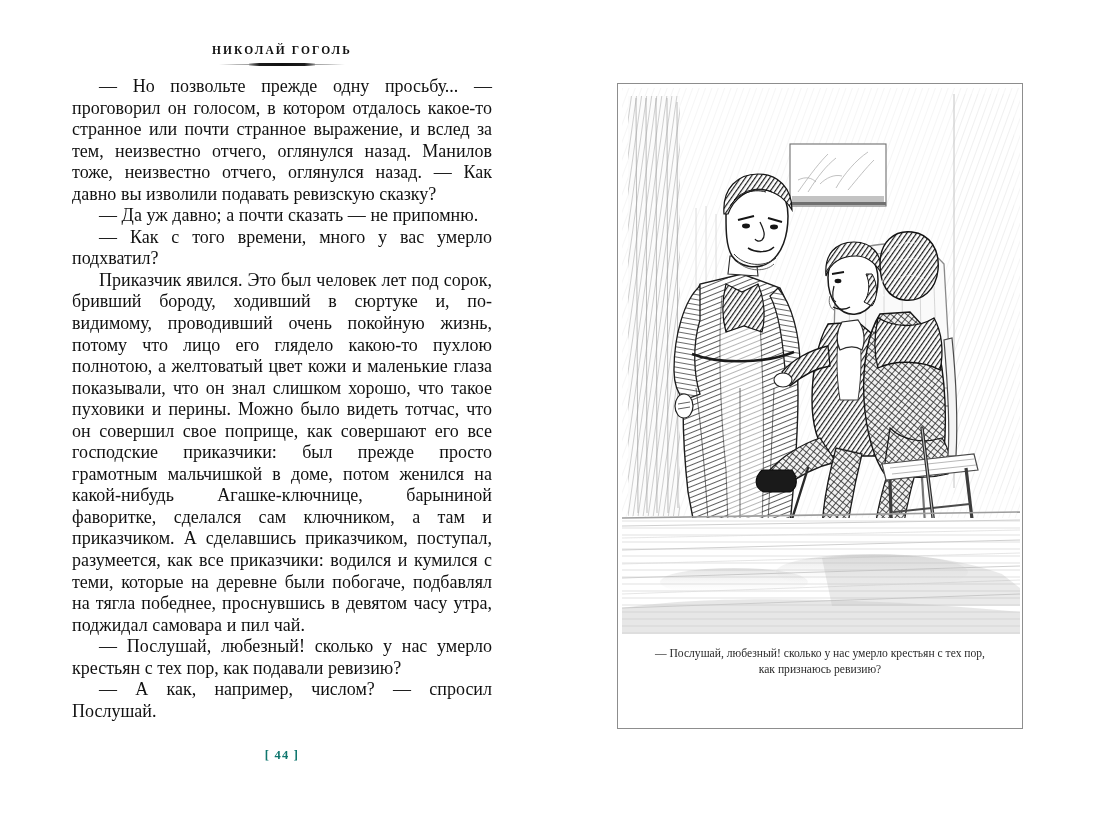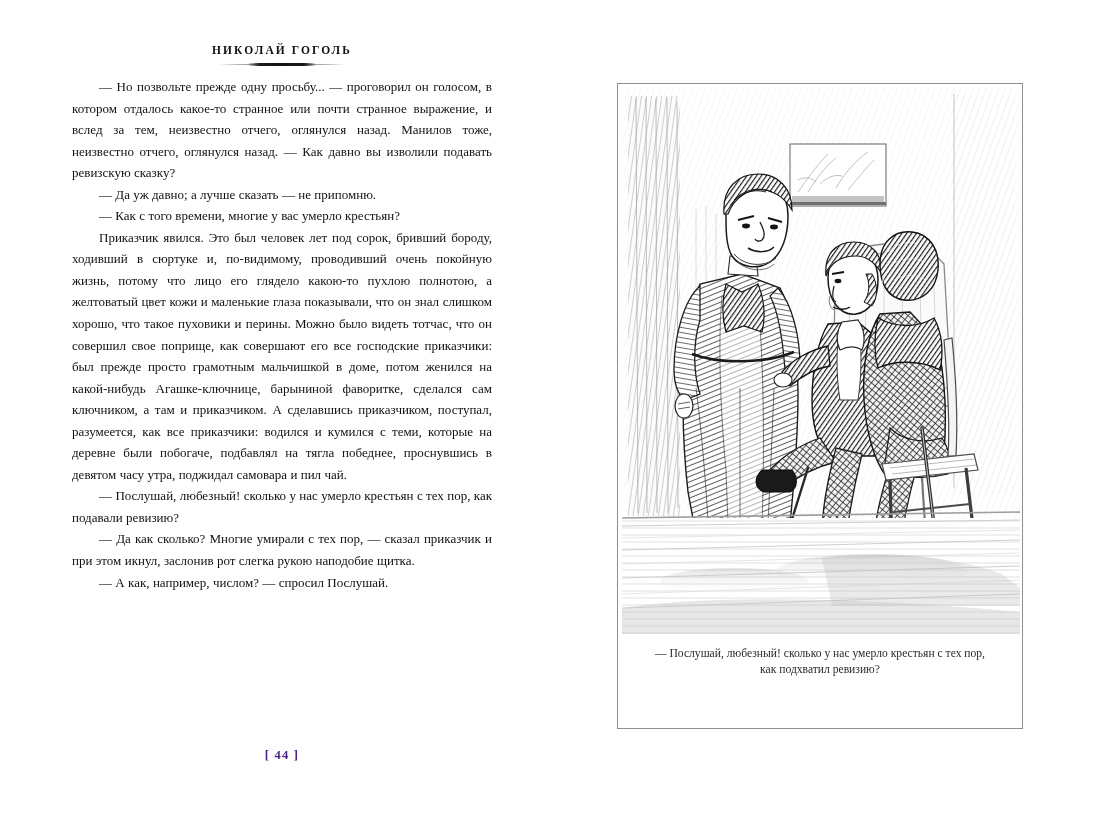--- a/index.html
+++ b/index.html
@@ -75,39 +75,39 @@
   }
 
   .textblock {
     position: absolute;
     left: 72px;
     top: 76px;
     width: 420px;
   }
   .textblock p {
     margin: 0;
-    font-size: 13px;
+    font-size: 18px;
     line-height: 21.55px;
     text-align: justify;
     text-indent: 27px;
     hyphens: manual;
     -webkit-hyphens: manual;
     word-spacing: 0.1px;
   }
 
   .folio {
     position: absolute;
     left: 72px;
     top: 748px;
     width: 420px;
     text-align: center;
     font-size: 12.5px;
     font-weight: 700;
     letter-spacing: 1.2px;
-    color: #4c1d95;
+    color: #0f766e;
   }
 
   
   .page-right {
     position: absolute;
     left: 550px; top: 0;
     width: 550px; height: 825px;
   }
 
   .plate-frame {
@@ -152,25 +152,24 @@
   <div class="running-head">
     <div class="rh-text">НИКОЛАЙ ГОГОЛЬ</div>
     <div class="rule">
       <div class="seg seg-thin"></div>
       <div class="seg seg-thick"></div>
     </div>
   </div>
 
   <div class="textblock">
     <p>— Но позвольте прежде одну просьбу... — проговорил он голосом, в котором отдалось какое-то странное или почти странное выражение, и вслед за тем, неизвестно отчего, оглянулся назад. Манилов тоже, неизвестно отчего, оглянулся назад. — Как давно вы изволили подавать ревизскую сказку?</p>
-    <p>— Да уж давно; а лучше сказать — не припомню.</p>
-    <p>— Как с того времени, многие у вас умерло крестьян?</p>
+    <p>— Да уж давно; а почти сказать — не припомню.</p>
+    <p>— Как с того времени, много у вас умерло подхватил?</p>
     <p>Приказчик явился. Это был человек лет под сорок, бривший бороду, ходивший в сюртуке и, по-видимому, проводивший очень покойную жизнь, потому что лицо его глядело какою-то пухлою полнотою, а желтоватый цвет кожи и маленькие глаза показывали, что он знал слишком хорошо, что такое пуховики и перины. Можно было видеть тотчас, что он совершил свое поприще, как совершают его все господские приказчики: был прежде просто грамотным мальчишкой в доме, потом женился на какой-нибудь Агашке-ключнице, барыниной фаворитке, сделался сам ключником, а там и приказчиком. А сделавшись приказчиком, поступал, разумеется, как все приказчики: водился и кумился с теми, которые на деревне были побогаче, подбавлял на тягла победнее, проснувшись в девятом часу утра, поджидал самовара и пил чай.</p>
     <p>— Послушай, любезный! сколько у нас умерло крестьян с тех пор, как подавали ревизию?</p>
-    <p>— Да как сколько? Многие умирали с тех пор, — сказал приказчик и при этом икнул, заслонив рот слегка рукою наподобие щитка.</p>
     <p>— А как, например, числом? — спросил Послушай.</p>
   </div>
 
   <div class="folio">[ 44 ]</div>
 </div>
 
 <div class="page-right">
   <div class="plate-frame">
 
     <div class="plate-art">
@@ -482,16 +481,16 @@
         <ellipse cx="112" cy="494" rx="74" ry="14" fill="url(#shadowGrad)" opacity="0.5"></ellipse>
         <ellipse cx="250" cy="484" rx="96" ry="18" fill="url(#shadowGrad)" opacity="0.45"></ellipse>
         <path d="M200 470 C260 462 330 468 380 486 L398 500 L398 518 L210 518 Z" fill="#b8b8b8" opacity="0.3"></path>
 
         <path d="M0 520 C90 506 250 510 398 524 L398 546 L0 546 Z" fill="#c6c6c6" opacity="0.42"></path>
       </svg>
     </div>
 
     <div class="plate-caption">
       <span class="cap-line l1">— Послушай, любезный! сколько у нас умерло крестьян с тех пор,</span>
-      <span class="cap-line l2">как подхватил ревизию?</span>
+      <span class="cap-line l2">как признаюсь ревизию?</span>
     </div>
   </div>
 </div>
 
 </body></html>

